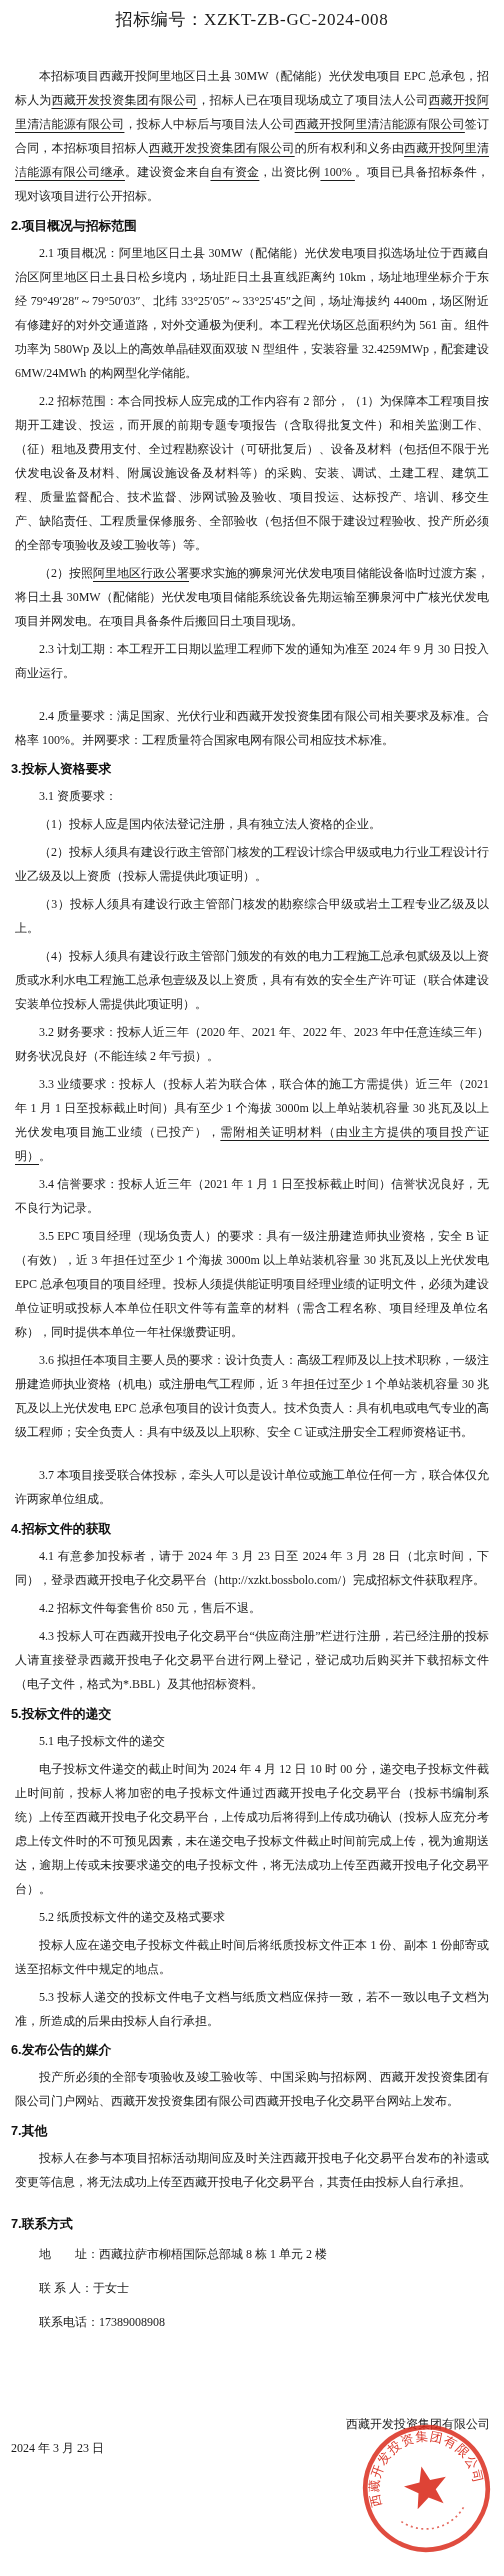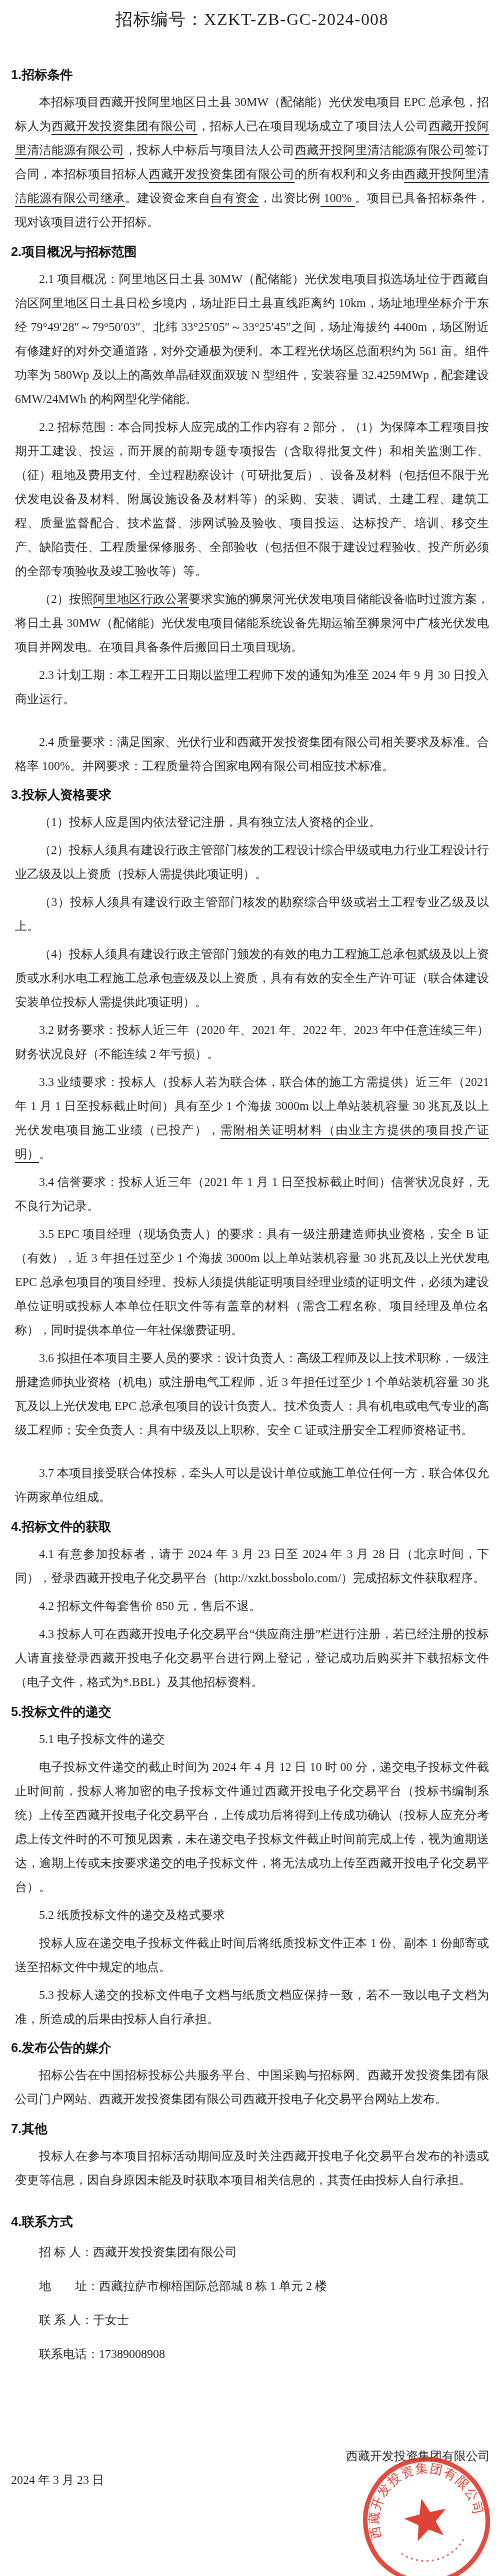--- a/index.html
+++ b/index.html
@@ -70,29 +70,29 @@
   }
 </style>
 </head>
 <body>
 
 <div class="page">
 
   <div class="doc-title">招标编号：XZKT-ZB-GC-2024-008</div>
 
   <div>
-      <h2 class="heading">1.招标条件</h2>
       <p class="para"><span>本招标项目西藏开投阿里地区日土县 30MW（配储能）光伏发电项目 EPC 总承包，招标人为</span><span class="u">西藏开发投资集团有限公司</span><span>，招标人已在项目现场成立了项目法人公司</span><span class="u">西藏开投阿里清洁能源有限公司</span><span>，投标人中标后与项目法人公司</span><span class="u">西藏开投阿里清洁能源有限公司</span><span>签订合同，本招标项目招标人</span><span class="u">西藏开发投资集团有限公司</span><span>的所有权利和义务由</span><span class="u">西藏开投阿里清洁能源有限公司继承</span><span>。建设资金来自</span><span class="u">自有资金</span><span>，出资比例</span><span class="u"> 100% </span><span>。项目已具备招标条件，现对该项目进行公开招标。</span></p>
       <h2 class="heading">2.项目概况与招标范围</h2>
       <p class="para"><span>2.1 项目概况：阿里地区日土县 30MW（配储能）光伏发电项目拟选场址位于西藏自治区阿里地区日土县日松乡境内，场址距日土县直线距离约 10km，场址地理坐标介于东经 79°49′28″～79°50′03″、北纬 33°25′05″～33°25′45″之间，场址海拔约 4400m，场区附近有修建好的对外交通道路，对外交通极为便利。本工程光伏场区总面积约为 561 亩。组件功率为 580Wp 及以上的高效单晶硅双面双玻 N 型组件，安装容量 32.4259MWp，配套建设 6MW/24MWh 的构网型化学储能。</span></p>
       <p class="para"><span>2.2 招标范围：本合同投标人应完成的工作内容有 2 部分，（1）为保障本工程项目按期开工建设、投运，而开展的前期专题专项报告（含取得批复文件）和相关监测工作、（征）租地及费用支付、全过程勘察设计（可研批复后）、设备及材料（包括但不限于光伏发电设备及材料、附属设施设备及材料等）的采购、安装、调试、土建工程、建筑工程、质量监督配合、技术监督、涉网试验及验收、项目投运、达标投产、培训、移交生产、缺陷责任、工程质量保修服务、全部验收（包括但不限于建设过程验收、投产所必须的全部专项验收及竣工验收等）等。</span></p>
       <p class="para"><span>（2）按照</span><span class="u">阿里地区行政公署</span><span>要求实施的狮泉河光伏发电项目储能设备临时过渡方案，将日土县 30MW（配储能）光伏发电项目储能系统设备先期运输至狮泉河中广核光伏发电项目并网发电。在项目具备条件后搬回日土项目现场。</span></p>
       <p class="para gap-after"><span>2.3 计划工期：本工程开工日期以监理工程师下发的通知为准至 2024 年 9 月 30 日投入商业运行。</span></p>
       <p class="para"><span>2.4 质量要求：满足国家、光伏行业和西藏开发投资集团有限公司相关要求及标准。合格率 100%。并网要求：工程质量符合国家电网有限公司相应技术标准。</span></p>
       <h2 class="heading">3.投标人资格要求</h2>
+      <p class="para"><span>3.1 资质要求：</span></p>
       <p class="para"><span>（1）投标人应是国内依法登记注册，具有独立法人资格的企业。</span></p>
       <p class="para"><span>（2）投标人须具有建设行政主管部门核发的工程设计综合甲级或电力行业工程设计行业乙级及以上资质（投标人需提供此项证明）。</span></p>
       <p class="para"><span>（3）投标人须具有建设行政主管部门核发的勘察综合甲级或岩土工程专业乙级及以上。</span></p>
       <p class="para"><span>（4）投标人须具有建设行政主管部门颁发的有效的电力工程施工总承包贰级及以上资质或水利水电工程施工总承包壹级及以上资质，具有有效的安全生产许可证（联合体建设安装单位投标人需提供此项证明）。</span></p>
       <p class="para"><span>3.2 财务要求：投标人近三年（2020 年、2021 年、2022 年、2023 年中任意连续三年）财务状况良好（不能连续 2 年亏损）。</span></p>
       <p class="para"><span>3.3 业绩要求：投标人（投标人若为联合体，联合体的施工方需提供）近三年（2021 年 1 月 1 日至投标截止时间）具有至少 1 个海拔 3000m 以上单站装机容量 30 兆瓦及以上光伏发电项目施工业绩（已投产），</span><span class="u">需附相关证明材料（由业主方提供的项目投产证明）</span><span>。</span></p>
       <p class="para"><span>3.4 信誉要求：投标人近三年（2021 年 1 月 1 日至投标截止时间）信誉状况良好，无不良行为记录。</span></p>
       <p class="para"><span>3.5 EPC 项目经理（现场负责人）的要求：具有一级注册建造师执业资格，安全 B 证（有效），近 3 年担任过至少 1 个海拔 3000m 以上单站装机容量 30 兆瓦及以上光伏发电 EPC 总承包项目的项目经理。投标人须提供能证明项目经理业绩的证明文件，必须为建设单位证明或投标人本单位任职文件等有盖章的材料（需含工程名称、项目经理及单位名称），同时提供本单位一年社保缴费证明。</span></p>
       <p class="para gap-after"><span>3.6 拟担任本项目主要人员的要求：设计负责人：高级工程师及以上技术职称，一级注册建造师执业资格（机电）或注册电气工程师，近 3 年担任过至少 1 个单站装机容量 30 兆瓦及以上光伏发电 EPC 总承包项目的设计负责人。技术负责人：具有机电或电气专业的高级工程师；安全负责人：具有中级及以上职称、安全 C 证或注册安全工程师资格证书。</span></p>
       <p class="para"><span>3.7 本项目接受联合体投标，牵头人可以是设计单位或施工单位任何一方，联合体仅允许两家单位组成。</span></p>
@@ -100,25 +100,24 @@
       <p class="para"><span>4.1 有意参加投标者，请于 2024 年 3 月 23 日至 2024 年 3 月 28 日（北京时间，下同），登录西藏开投电子化交易平台（http://xzkt.bossbolo.com/）完成招标文件获取程序。</span></p>
       <p class="para"><span>4.2 招标文件每套售价 850 元，售后不退。</span></p>
       <p class="para"><span>4.3 投标人可在西藏开投电子化交易平台“供应商注册”栏进行注册，若已经注册的投标人请直接登录西藏开投电子化交易平台进行网上登记，登记成功后购买并下载招标文件（电子文件，格式为*.BBL）及其他招标资料。</span></p>
       <h2 class="heading">5.投标文件的递交</h2>
       <p class="para"><span>5.1 电子投标文件的递交</span></p>
       <p class="para"><span>电子投标文件递交的截止时间为 2024 年 4 月 12 日 10 时 00 分，递交电子投标文件截止时间前，投标人将加密的电子投标文件通过西藏开投电子化交易平台（投标书编制系统）上传至西藏开投电子化交易平台，上传成功后将得到上传成功确认（投标人应充分考虑上传文件时的不可预见因素，未在递交电子投标文件截止时间前完成上传，视为逾期送达，逾期上传或未按要求递交的电子投标文件，将无法成功上传至西藏开投电子化交易平台）。</span></p>
       <p class="para"><span>5.2 纸质投标文件的递交及格式要求</span></p>
       <p class="para"><span>投标人应在递交电子投标文件截止时间后将纸质投标文件正本 1 份、副本 1 份邮寄或送至招标文件中规定的地点。</span></p>
       <p class="para"><span>5.3 投标人递交的投标文件电子文档与纸质文档应保持一致，若不一致以电子文档为准，所造成的后果由投标人自行承担。</span></p>
       <h2 class="heading">6.发布公告的媒介</h2>
-      <p class="para"><span>招标公告在中国招标投标公共服务平台、中国采购与招标网、西藏开发投资集团有限公司门户网站、西藏开发投资集团有限公司西藏开投电子化交易平台网站上发布。</span></p>
+      <p class="para"><span>投产所必须的全部专项验收及竣工验收等、中国采购与招标网、西藏开发投资集团有限公司门户网站、西藏开发投资集团有限公司西藏开投电子化交易平台网站上发布。</span></p>
       <h2 class="heading">7.其他</h2>
-      <p class="para gap-after"><span>投标人在参与本项目招标活动期间应及时关注西藏开投电子化交易平台发布的补遗或变更等信息，因自身原因未能及时获取本项目相关信息的，其责任由投标人自行承担。</span></p>
-      <h2 class="heading">4.联系方式</h2>
-      <p class="para contact"><span>招 标 人：西藏开发投资集团有限公司</span></p>
+      <p class="para gap-after"><span>投标人在参与本项目招标活动期间应及时关注西藏开投电子化交易平台发布的补遗或变更等信息，将无法成功上传至西藏开投电子化交易平台，其责任由投标人自行承担。</span></p>
+      <h2 class="heading">7.联系方式</h2>
       <p class="para contact"><span>地　　址：西藏拉萨市柳梧国际总部城 8 栋 1 单元 2 楼</span></p>
       <p class="para contact"><span>联 系 人：于女士</span></p>
       <p class="para contact"><span>联系电话：17389008908</span></p>
     </div>
 
   <div class="footer">
     <div class="sig-company">西藏开发投资集团有限公司</div>
     <div class="sig-date">2024 年 3 月 23 日</div>
 
     <svg class="stamp" viewBox="0 0 200 200" aria-hidden="true">

